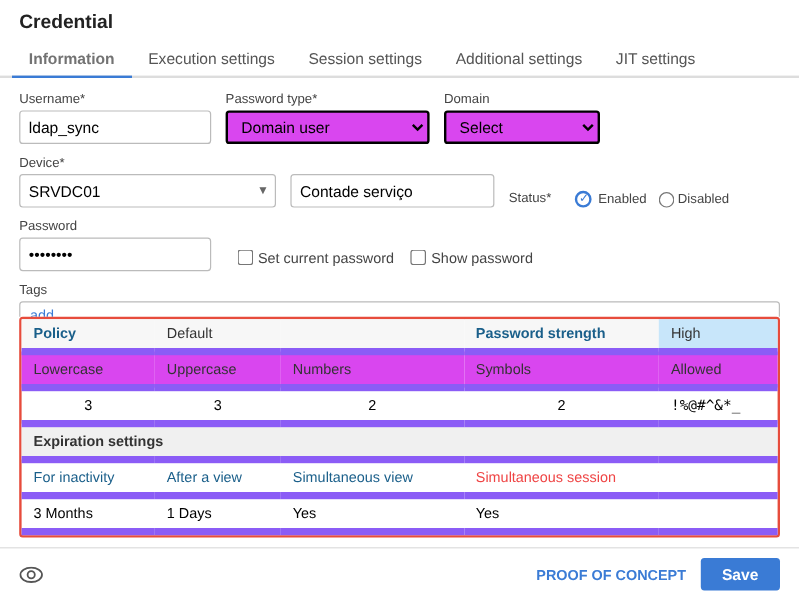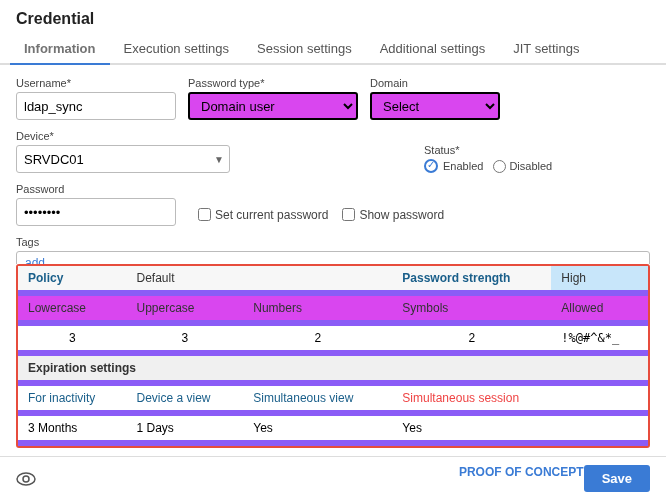--- a/index.html
+++ b/index.html
@@ -82,21 +82,21 @@
       padding: 4px 7px;
       font-size: 13px;
       height: 28px;
       background: #d946ef;
       cursor: pointer;
     }
     .fg-username { width: 160px; }
     .fg-passtype { width: 170px; }
     .fg-domain { width: 130px; }
     .fg-addinfo { width: 170px; }
-    .fg-status { display: flex; flex-direction: column; gap: 3px; }
+    .fg-status { display: flex; flex-direction: row; gap: 20px; }
     .status-radios { display: flex; gap: 10px; align-items: center; font-size: 12px; }
     .status-radios label { display: flex; align-items: center; gap: 3px; cursor: pointer; }
     .fg-password { width: 160px; }
     .password-checkboxes {
       display: flex;
       align-items: center;
       gap: 14px;
       margin-left: 10px;
       padding-bottom: 4px;
       font-size: 12px;
@@ -194,21 +194,22 @@
       height: 20px;
       display: flex;
       align-items: center;
       justify-content: center;
       cursor: pointer;
       color: #555;
       font-size: 16px;
     }
     .footer-right {
       display: flex;
-      align-items: flex-start;
+      align-items: center;
+      gap: 12px;
     }
     .proof-label {
       color: #3a7bd5;
       font-size: 12px;
       font-weight: bold;
     }
     .save-btn {
       background: #3a7bd5;
       color: #fff;
       border: none;
@@ -297,20 +298,21 @@
 
     <div class="form-row">
       <div class="form-group">
         <label>Device*</label>
         <div class="device-input-wrapper">
           <input type="text" value="SRVDC01" style="">
           <span class="device-dropdown-arrow">▼</span>
         </div>
       </div>
       <div class="form-group fg-addinfo">
+        <input type="text" value="Contade serviço" style="">
       </div>
       <div class="fg-status form-group">
         <label>Status*</label>
         <div class="status-radios">
           <label>
             <span class="checkmark-icon"></span>
             <span>Enabled</span>
           </label>
           <label>
             <input type="radio" style="">
@@ -372,21 +374,21 @@
           <td style="text-align:center;">2</td>
           <td class="allowed-chars">!%@#^&amp;*_</td>
         </tr>
 
         <tr class="expiration-header">
           <td colspan="5" style="font-weight:bold;">Expiration settings</td>
         </tr>
 
         <tr>
           <td style="color:#1a5f8a;font-weight:normal;">For inactivity</td>
-          <td style="color:#1a5f8a;font-weight:normal;">Device a view</td>
+          <td style="color:#1a5f8a;font-weight:normal;">After a view</td>
           <td style="color:#1a5f8a;font-weight:normal;">Simultaneous view</td>
           <td colspan="2" style="color:#ef4444;font-weight:normal;">Simultaneous session</td>
         </tr>
 
         <tr>
           <td>3 Months</td>
           <td>1 Days</td>
           <td>Yes</td>
           <td colspan="2">Yes</td>
         </tr>

